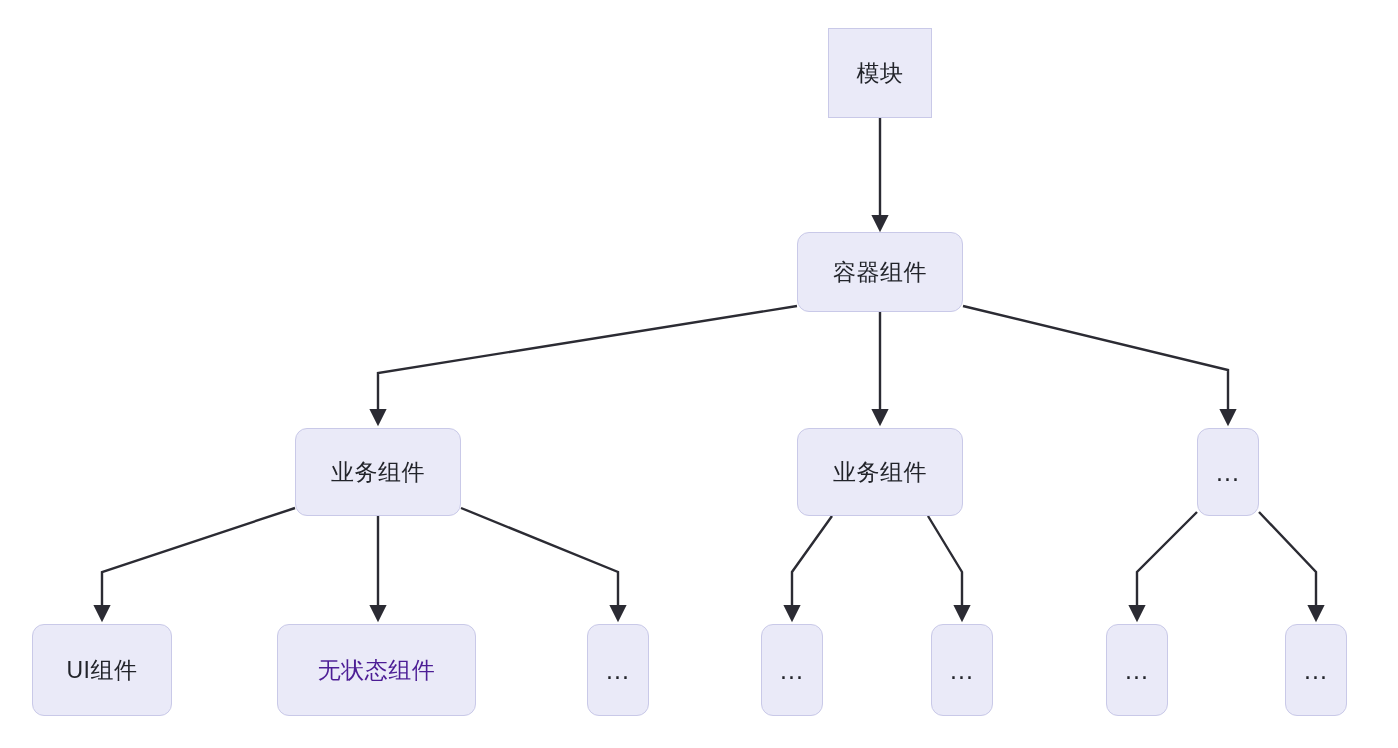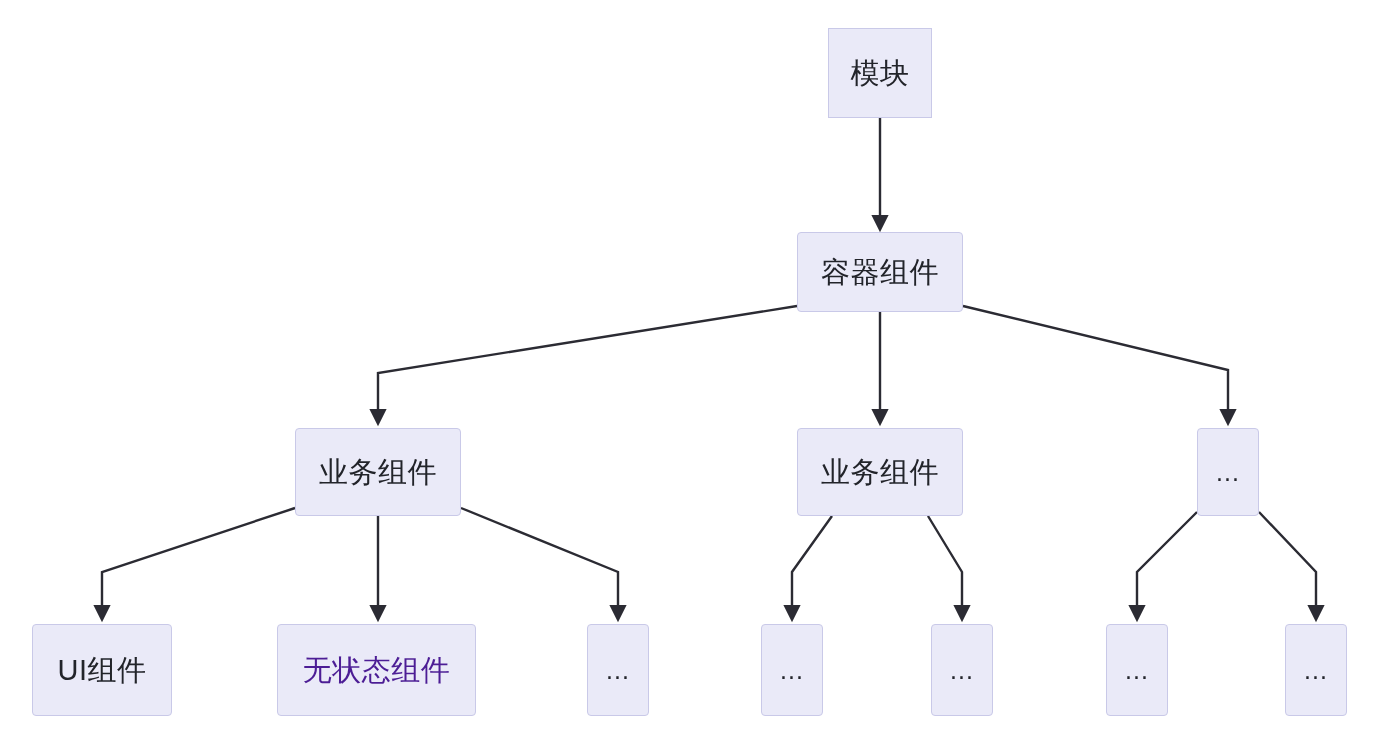--- a/index.html
+++ b/index.html
@@ -31,27 +31,27 @@
     background: #eaeaf8;
     border: 1px solid #c9c9e8;
     display: flex;
     align-items: center;
     justify-content: center;
     color: #23252b;
     line-height: 1;
     z-index: 2;
   }
   .node.rounded {
-    border-radius: 4px;
+    border-radius: 12px;
   }
   .node.square {
     border-radius: 0;
   }
   .node-label {
-    font-size: 29px;
+    font-size: 23px;
     letter-spacing: 0.5px;
     white-space: nowrap;
     color: #22242a;
   }
   .node-label.ellipsis {
     font-size: 25px;
     color: #3a3c44;
     letter-spacing: 1px;
   }
 </style>

